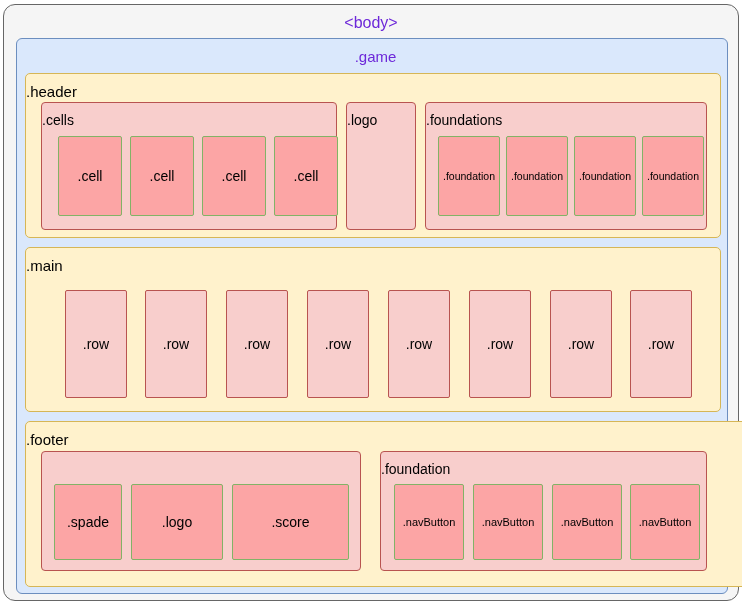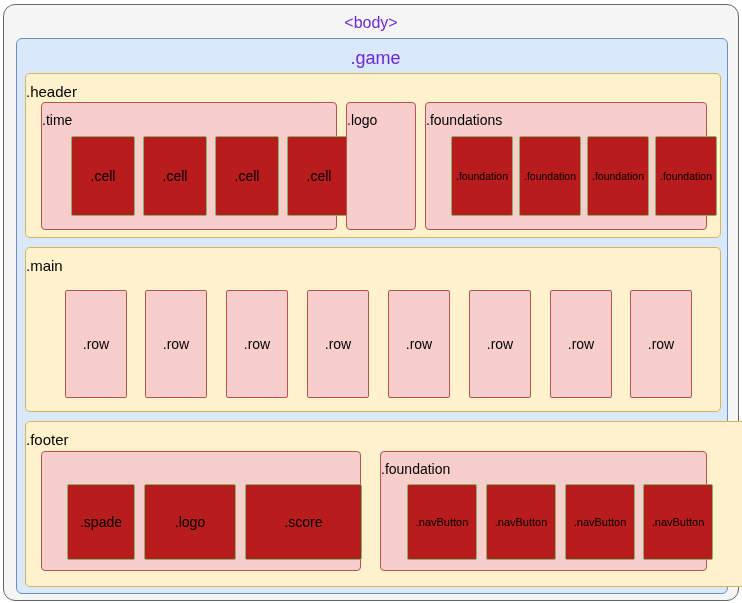--- a/index.html
+++ b/index.html
@@ -60,21 +60,21 @@
     background: #dae8fc;
     border: 1.2px solid #6c8ebf;
     border-radius: 6px;
     box-sizing: border-box;
   }
   .game > .lbl {
     position: absolute;
     top: 10px;
     left: 0;
     right: 0;
-    font-size: 18px;
+    font-size: 15px;
     padding-left: 7px;
   }
 
   
   .panel-yellow {
     position: absolute;
     background: #fff2cc;
     border: 1.2px solid #d6b656;
     border-radius: 5px;
     box-sizing: border-box;
@@ -110,28 +110,27 @@
   .cells       { left: 15px;  top: 28px; width: 296px; height: 128px; }
   .logo        { left: 320px; top: 28px; width: 70px;  height: 128px; }
   .foundations { left: 399px; top: 28px; width: 282px; height: 128px; }
 
   .information { left: 15px;  top: 29px; width: 320px; height: 120px; }
   .navigation  { left: 354px; top: 29px; width: 327px; height: 120px; }
 
   
   .leaf-green {
     position: absolute;
-    background: #b91c1c;
+    background: #fca5a5;
     border: 1.2px solid #82b366;
     border-radius: 2px;
     box-sizing: border-box;
     display: flex;
     align-items: center;
     justify-content: center;
-    margin-left: 13px;
   }
   .leaf-green > .lbl {
     font-size: 14px;
   }
 
   
   .cells .leaf-green { top: 33px; width: 64px; height: 80px; }
   .cells .c1 { left: 16px; }
   .cells .c2 { left: 88px; }
   .cells .c3 { left: 160px; }
@@ -189,21 +188,21 @@
 <div class="body-frame box">
   <span class="lbl">&lt;body&gt;</span>
 
   <div class="game box">
     <span class="lbl">.game</span>
 
     <div class="panel-yellow header">
       <span class="lbl">.header</span>
 
       <div class="group-red cells">
-        <span class="lbl">.time</span>
+        <span class="lbl">.cells</span>
         <div class="leaf-green c1">
           <span class="lbl">.cell</span>
         </div>
         <div class="leaf-green c2">
           <span class="lbl">.cell</span>
         </div>
         <div class="leaf-green c3">
           <span class="lbl">.cell</span>
         </div>
         <div class="leaf-green c4">

